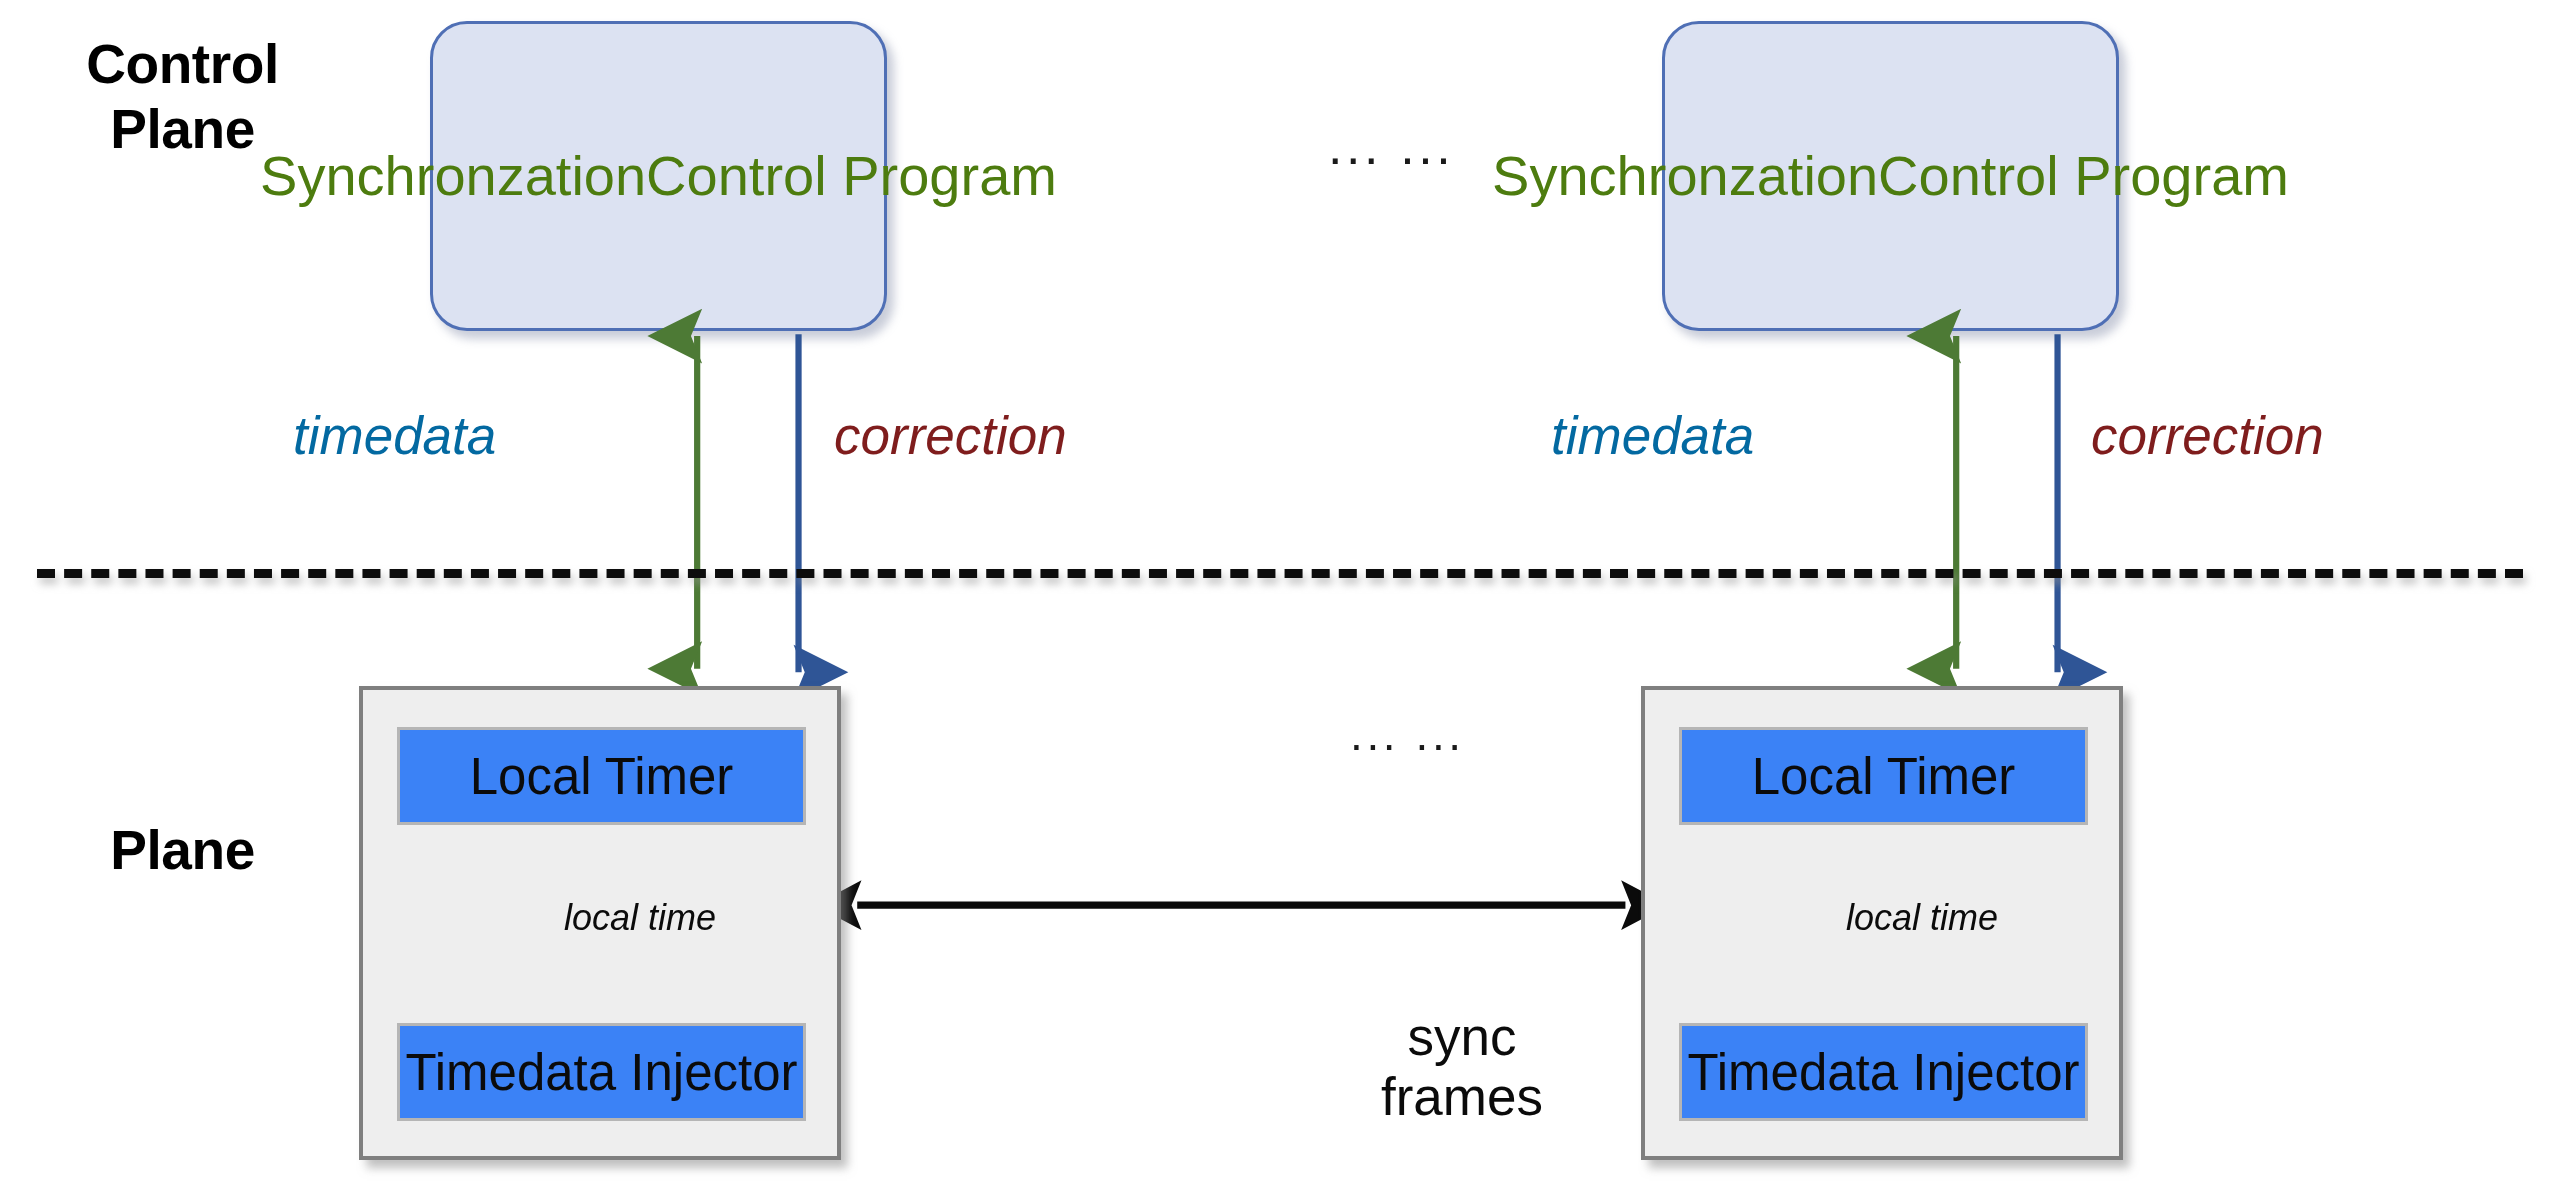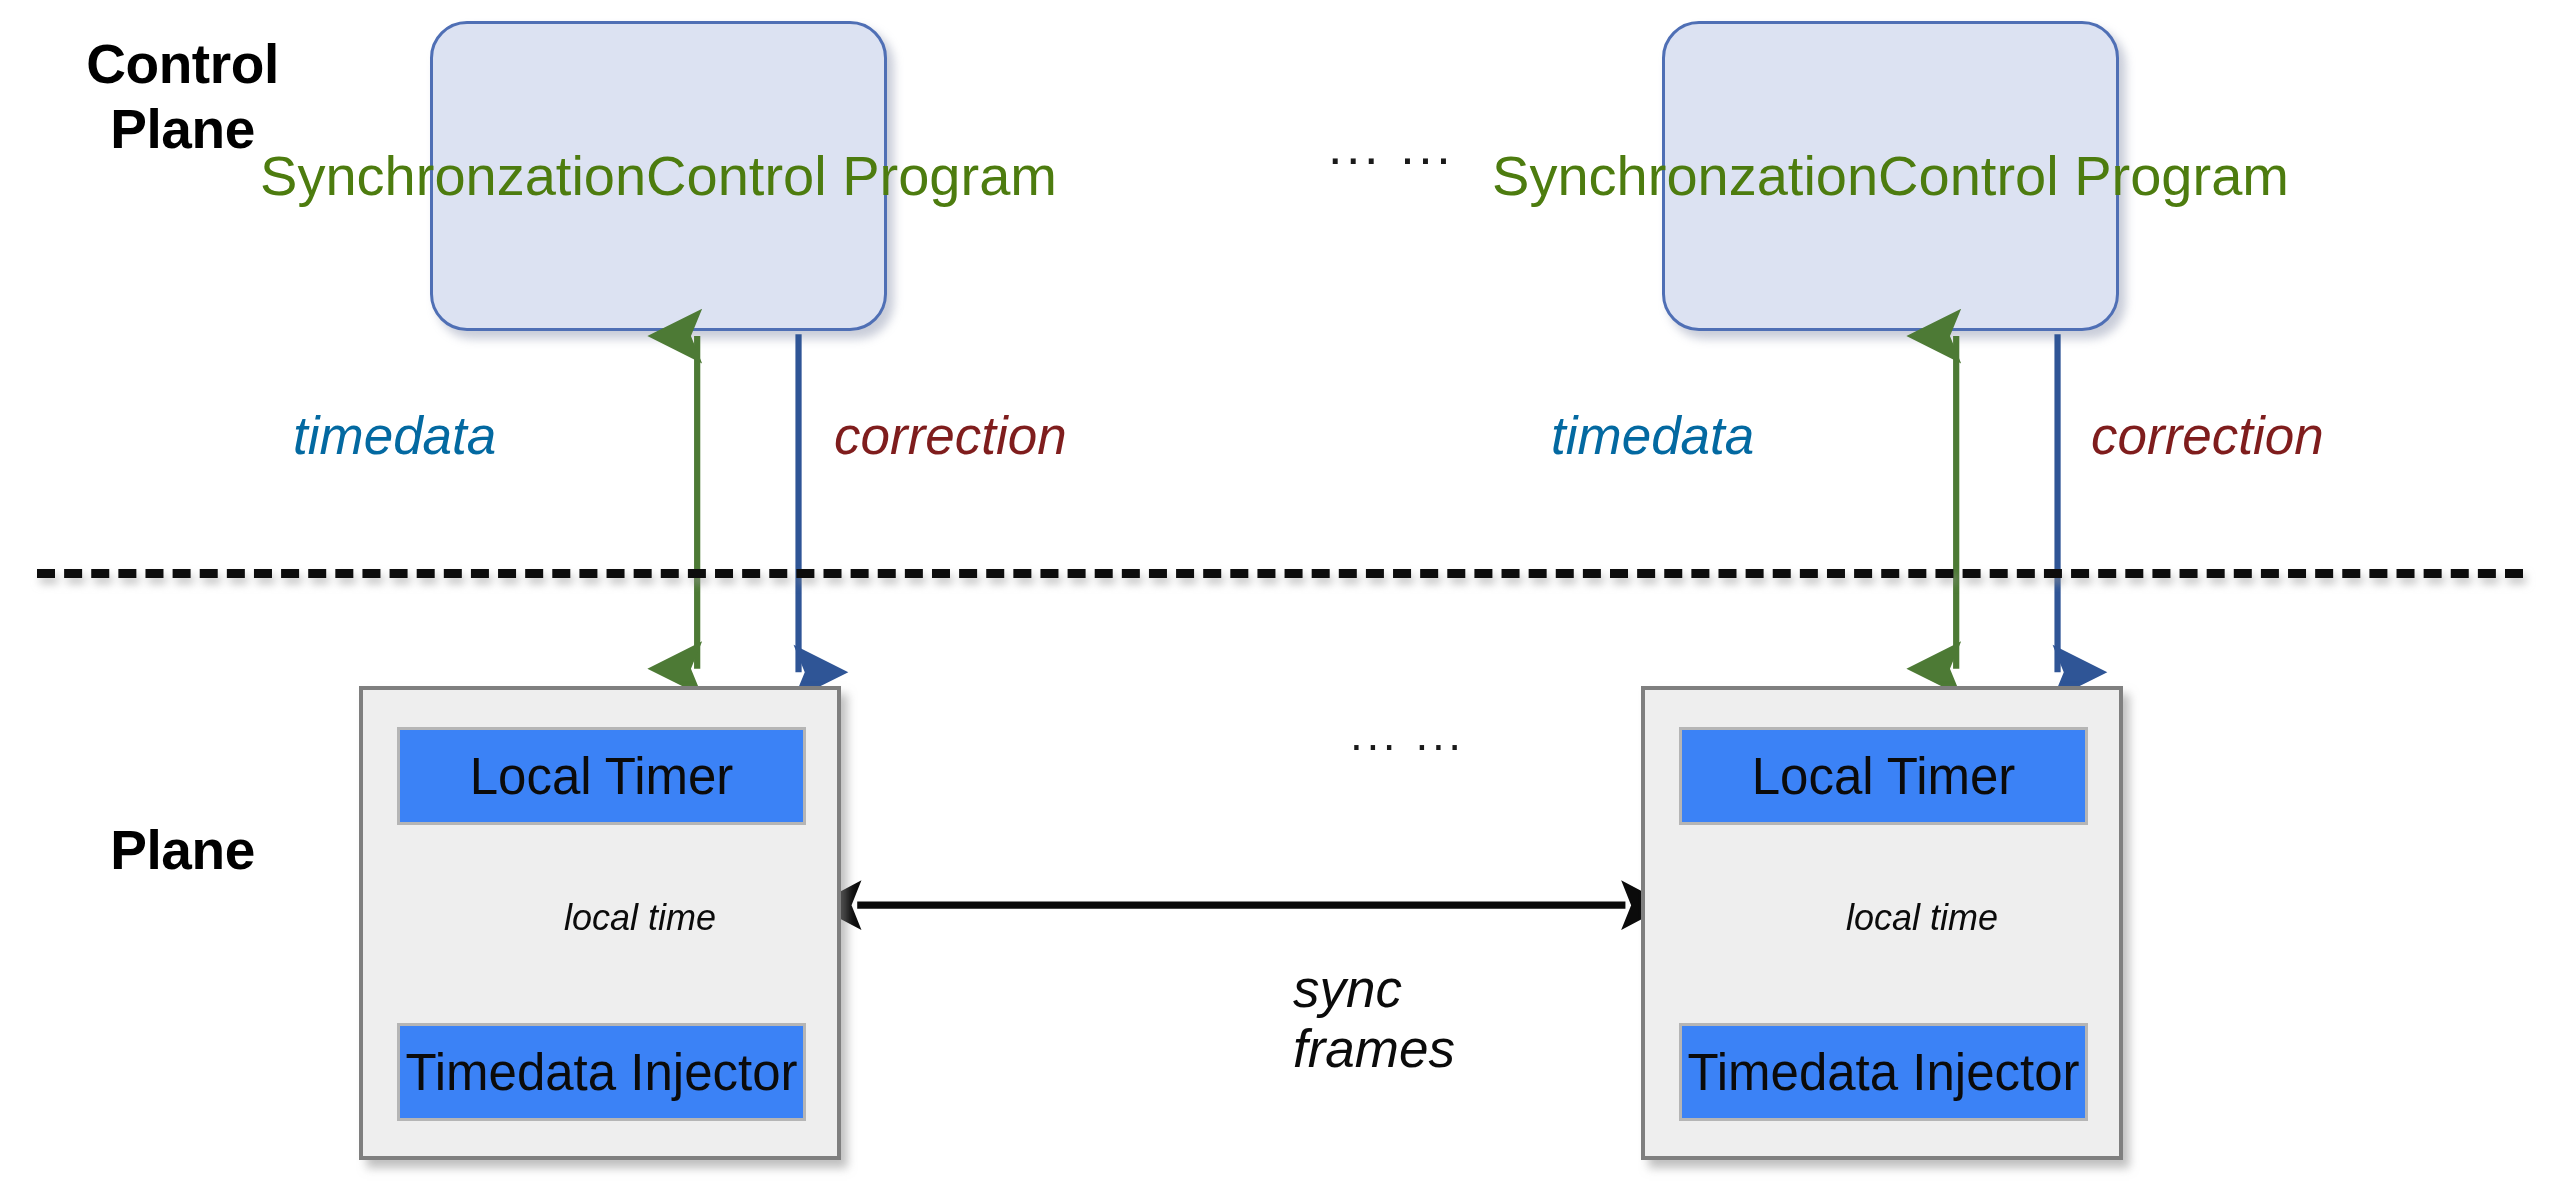--- a/index.html
+++ b/index.html
@@ -59,22 +59,22 @@
             background:#3b82f6;border:3.6px solid #b5b5b5;
             display:flex;align-items:center;justify-content:center;
             font-size:51px;color:#0b0b0b;white-space:nowrap;}
   .inner-timer{left:34px;top:37px;width:409px;height:98px;}
   .inner-injector{left:34px;top:333px;width:409px;height:98px;}
 
   .local-time-label{position:absolute;font-style:italic;font-size:36px;
                     color:#0b0b0b;white-space:nowrap;left:201px;top:207px;}
 
   
-  .sync-label{position:absolute;font-style:italic;font-size:53px;line-height:1.13;
-              color:#0b0b0b;width:338px;}
+  .sync-label{position:absolute;font-size:53px;line-height:1.13;
+              text-align:center;color:#0b0b0b;width:338px;margin-top:48px;}
   #sync-frames-label{left:1293px;top:959px;}
 </style>
 </head>
 <body>
 
 <div class="stage">
 
   <div class="plane-label" id="control-plane-label">
     <div>Control</div>
     <div>Plane</div>

